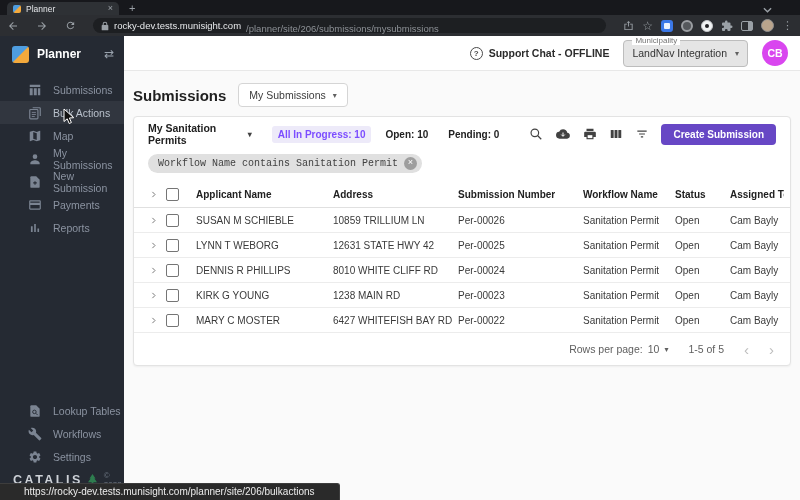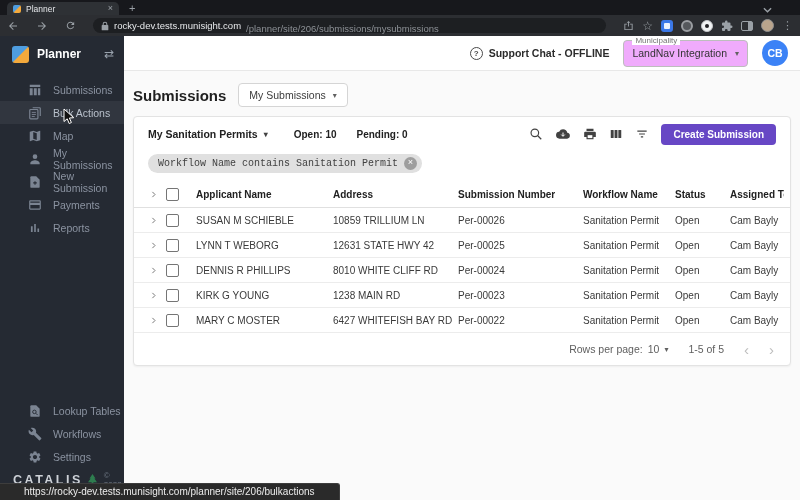--- a/index.html
+++ b/index.html
@@ -59,26 +59,26 @@
   .brand-copy { color:#6d7683; font-size:8px; margin-left:2px; }
 
   
   .main { position:absolute; top:36px; left:124px; right:0; bottom:0; background:#fafafa; }
   .appheader { height:35px; background:#fff; border-bottom:1px solid #e8e8e8;
                display:flex; align-items:center; justify-content:flex-end; padding-right:12px; gap:14px; }
   .support { display:flex; align-items:center; gap:6px; font-size:10.5px; font-weight:bold; color:#2b2b2b; }
   .q-icon { width:13px; height:13px; border:1.3px solid #4a4a4a; border-radius:50%;
             display:flex; align-items:center; justify-content:center; font-size:8px; color:#4a4a4a; font-weight:bold; }
   .muni-select { position:relative; height:27px; border:1px solid #bdbdbd; border-radius:4px;
-                 display:flex; align-items:center; padding:0 8px; gap:8px; background:#f0abfc; }
+                 display:flex; align-items:center; padding:0 8px; gap:8px; background:#e5e5e5; }
   .muni-label { position:absolute; top:-5px; left:8px; font-size:8px; color:#757575;
                 background:#fff; padding:0 3px; }
   .muni-value { font-size:10.5px; color:#333; }
   .muni-caret { font-size:8px; color:#616161; }
-  .user-avatar { width:26px; height:26px; border-radius:50%; background:#3b82f6; color:#fff;
+  .user-avatar { width:26px; height:26px; border-radius:50%; background:#d946ef; color:#fff;
                  display:flex; align-items:center; justify-content:center; font-size:10.5px; font-weight:bold; }
 
   .content { padding:12px 9px 0 9px; }
   .title-row { display:flex; align-items:center; gap:12px; margin-bottom:9px; }
   .page-title { font-size:15px; font-weight:bold; color:#1f1f1f; }
   .view-btn { height:24px; background:#fff; border:1px solid #d5d5d5; border-radius:4px;
               display:flex; align-items:center; gap:7px; padding:0 10px; font-size:10.5px; color:#3c3c3c; }
   .view-btn .caret { font-size:8px; color:#616161; }
 
   .card { background:#fff; border:1px solid #e3e3e3; border-radius:4px;
@@ -312,20 +312,21 @@
       </button>
     </div>
 
     <div class="card">
       <div class="card-toolbar">
         <div class="flt-dd">
           <span>My Sanitation Permits</span>
           <span class="caret">▾</span>
         </div>
         <div class="tabs">
+          <span class="ftab active">All In Progress: 10</span>
           <span class="ftab">Open: 10</span>
           <span class="ftab">Pending: 0</span>
         </div>
         <div class="tb-spacer"></div>
         <span class="tb-ic">
           <svg width="14" height="14" viewBox="0 0 24 24">
               <circle cx="10" cy="10" r="6.5" fill="none" stroke="currentColor" stroke-width="2"></circle>
               <path d="M15 15l6 6" stroke="currentColor" stroke-width="2"></path>
             </svg>
         </span>

